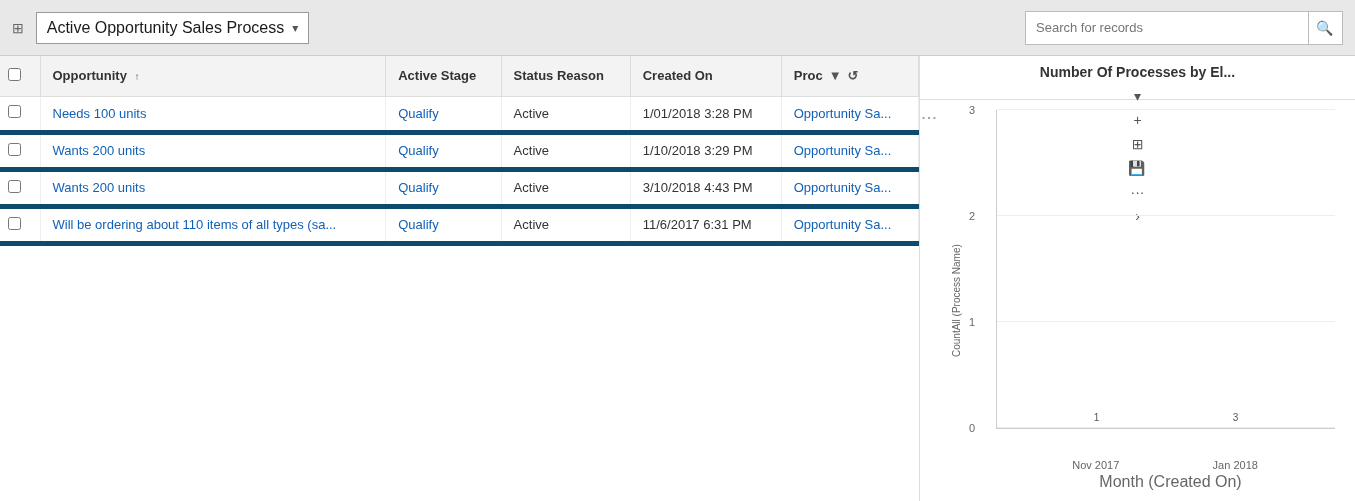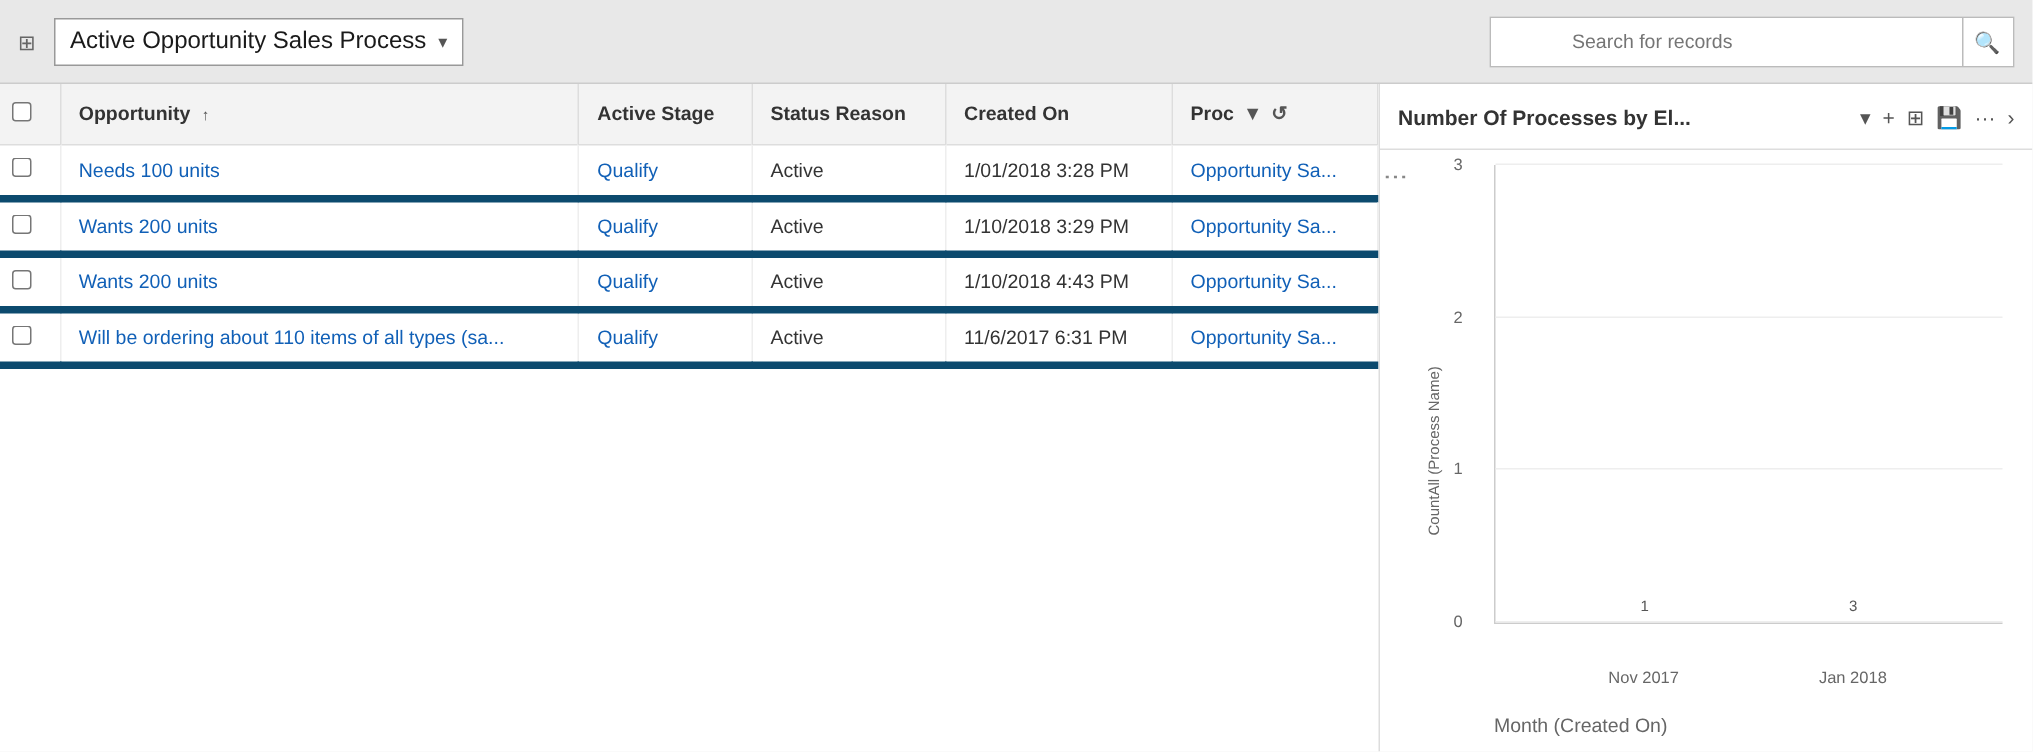--- a/index.html
+++ b/index.html
@@ -33,23 +33,22 @@
     .title-dropdown .chevron {
       font-size: 12px;
       color: #555;
     }
     .search-container {
       margin-left: auto;
       display: flex;
       align-items: center;
       border: 1px solid #bbb;
       background: white;
-      width: 350px;
+      width: 318px;
       height: 34px;
-      padding-left: 44px;
     }
     .search-input {
       border: none;
       outline: none;
       flex: 1;
       padding: 4px 10px;
       font-size: 13px;
       color: #999;
       background: transparent;
     }
@@ -146,20 +145,21 @@
       flex-direction: column;
       overflow: hidden;
     }
     .chart-header {
       display: flex;
       align-items: center;
       padding: 8px 12px;
       border-bottom: 1px solid #ddd;
       gap: 8px;
       height: 44px;
+      flex-direction: column;
     }
     .chart-title {
       font-size: 14px;
       font-weight: 600;
       color: #333;
       flex: 1;
     }
     .chart-header-icon {
       cursor: pointer;
       color: #555;
@@ -239,23 +239,24 @@
       margin-left: 30px;
       margin-right: 10px;
     }
     .x-label {
       font-size: 11px;
       color: #666;
       text-align: center;
       width: 60px;
     }
     .x-axis-label {
-      font-size: 13px;
+      text-align: center;
+      font-size: 16px;
       color: #666;
-      margin-top: 18px;
+      margin-top: 2px;
       margin-left: 30px;
     }
     .dots-icon {
       font-size: 16px;
       color: #888;
       writing-mode: vertical-rl;
       margin-right: 2px;
       cursor: pointer;
     }
   </style>
@@ -342,21 +343,21 @@
     <td class="td-checkbox">
       <input type="checkbox" style="">
     </td>
     <td>
       <a class="link-cell truncate" href="#">Wants 200 units</a>
     </td>
     <td>
       <a class="link-cell" href="#">Qualify</a>
     </td>
     <td>Active</td>
-    <td>1/10/2018 4:43 PM</td>
+    <td>3/10/2018 4:43 PM</td>
     <td>
       <a class="link-cell" href="#">Opportunity Sa...</a>
     </td>
   </tr>
           <tr>
     <td class="td-checkbox">
       <input type="checkbox" style="">
     </td>
     <td>
       <a class="link-cell truncate" href="#">Will be ordering about 110 items of all types (sa...</a>

